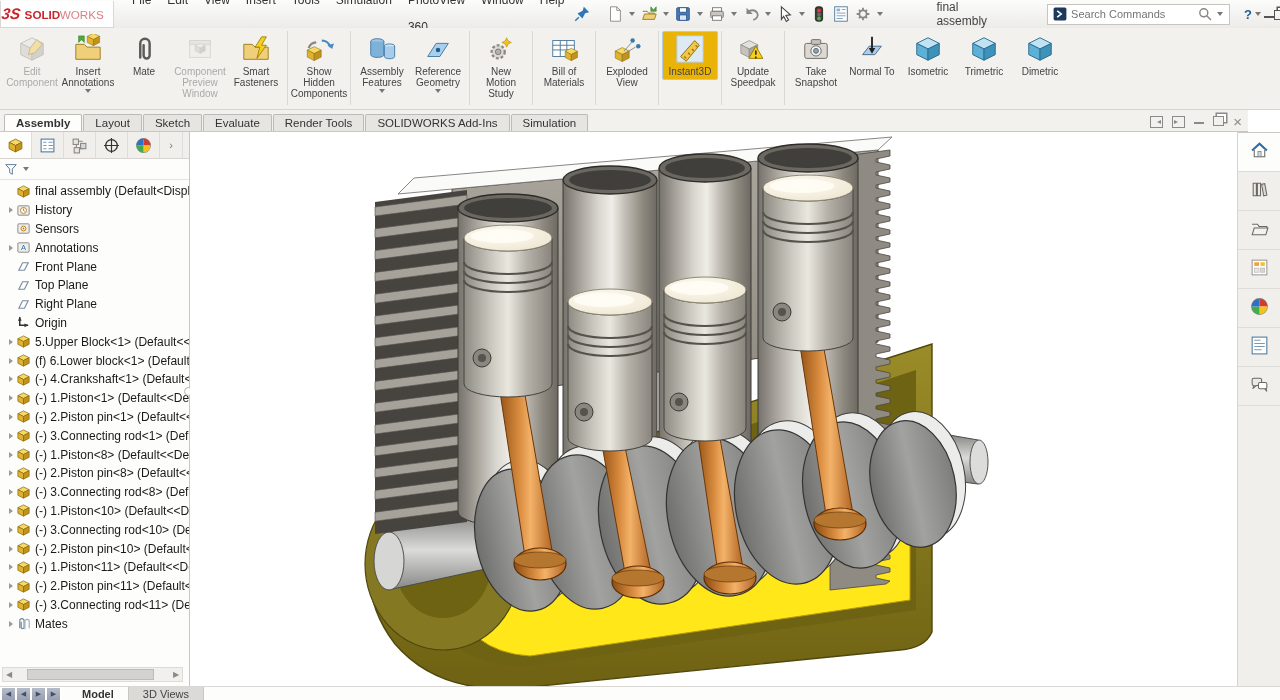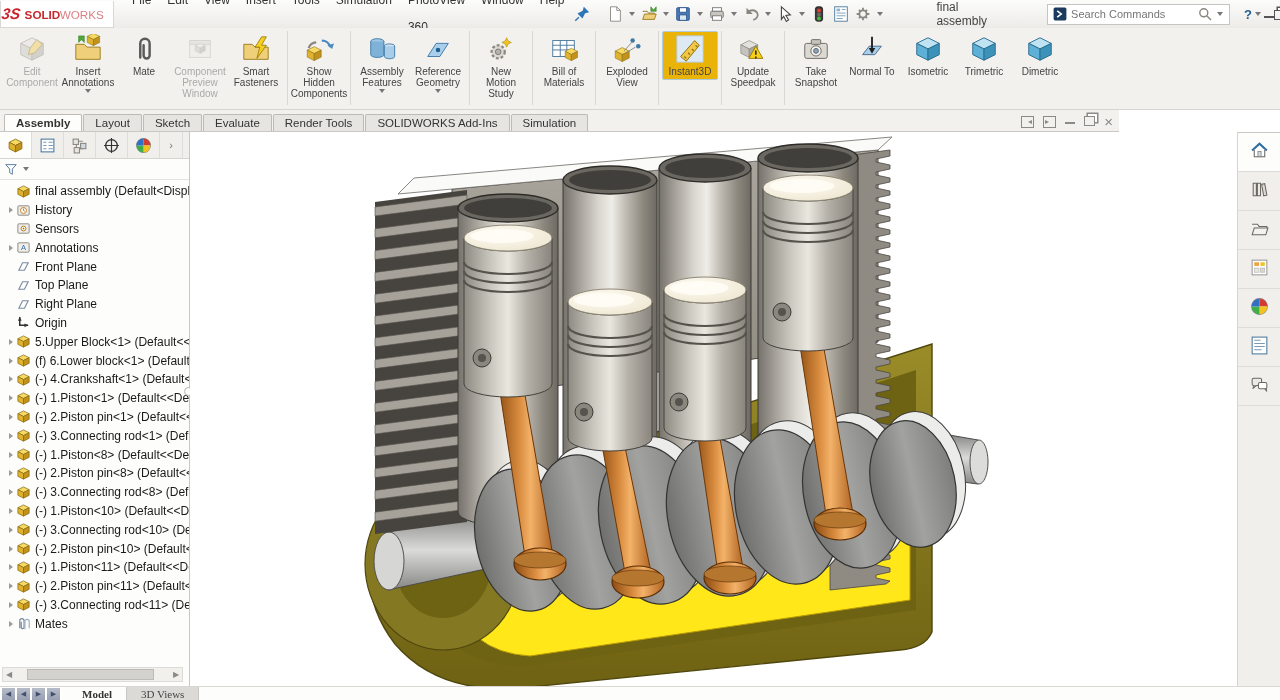--- a/index.html
+++ b/index.html
@@ -33,21 +33,21 @@
     width:52px;min-width:34px;cursor:default;padding:2px 1px;border:1px solid transparent;border-radius:2px;}
   .rbtn .ricon{width:30px;height:30px;}
   .rbtn .ricon svg{width:30px;height:30px;}
   .rbtn .rlabel{font-size:10px;line-height:11px;color:#444;text-align:center;margin-top:2px;
     max-height:33px;overflow:hidden;}
   .rbtn.wide{width:86px;}
   .rbtn.disabled{opacity:.42;}
   .rbtn.activeb{background:#eab308;border-color:#aecbe2;align-items:center;}
   .rsep{width:1px;height:74px;background:#d9d8d5;margin:3px 3px 0 3px;flex:none;}
   
-  #tabrow{position:absolute;left:0;top:110px;width:1119px;height:22px;background:#f2f1ee;
+  #tabrow{position:absolute;left:0;top:110px;width:1248px;height:22px;background:#f2f1ee;
     border-bottom:1px solid #c9c8c5;display:flex;align-items:flex-end;padding-left:4px;box-sizing:border-box;}
   .tab{font-size:11.5px;color:#333;background:#e6e5e1;border:1px solid #bcbbb7;border-bottom:none;
     padding:2px 11px;margin-right:1px;border-radius:2px 2px 0 0;cursor:default;}
   .tab.active{background:#fdfdfb;font-weight:bold;}
   #docctrls{position:absolute;right:6px;top:3px;display:flex;align-items:center;gap:9px;color:#8a8a88;}
   .dc{font-size:11px;}
   .dc-frame{display:inline-block;width:11px;height:10px;border:1px solid #8a8a88;position:relative;}
   .dc-frame::after{content:"";position:absolute;top:3px;width:0;height:0;border-top:2.5px solid transparent;
     border-bottom:2.5px solid transparent;}
   .dc-frame.larr::after{right:1px;border-right:4px solid #8a8a88;}
@@ -79,21 +79,21 @@
   
   #viewport{position:absolute;left:190px;top:132px;width:1047px;height:554px;background:#fff;overflow:hidden;}
   
   #rightpane{position:absolute;right:0;top:132px;width:43px;height:554px;background:#f0efec;
     border-left:1px solid #d5d4d1;box-sizing:border-box;}
   .rpcell{height:38px;border-bottom:1px solid #dddcd9;display:flex;align-items:center;justify-content:center;}
   .rpcell svg{width:21px;height:21px;}
   .rpcell.sel{background:#fdfdfb;border-top:1px solid #c9c8c5;}
   
   #bottombar{position:absolute;left:0;top:686px;width:1280px;height:14px;background:#fdfdfc;
-    border-top:1px solid #d8d7d4;display:flex;align-items:stretch;font-family:Liberation Serif, serif;}
+    border-top:1px solid #d8d7d4;display:flex;align-items:stretch;}
   .navbtn{width:13px;background:linear-gradient(#b6bcc9,#98a0b2);border:1px solid #fff;
     color:#42506b;font-size:7px;display:flex;align-items:center;justify-content:center;}
   .btab{font-size:11px;padding:0 14px;display:flex;align-items:center;border-right:1px solid #c9c8c5;}
   .btab.active{background:#fdfdfb;font-weight:bold;}
   .btab.inactive{background:#dbdad6;color:#444;}
 </style>
 </head>
 <body>
 
 <div id="titlebar">

